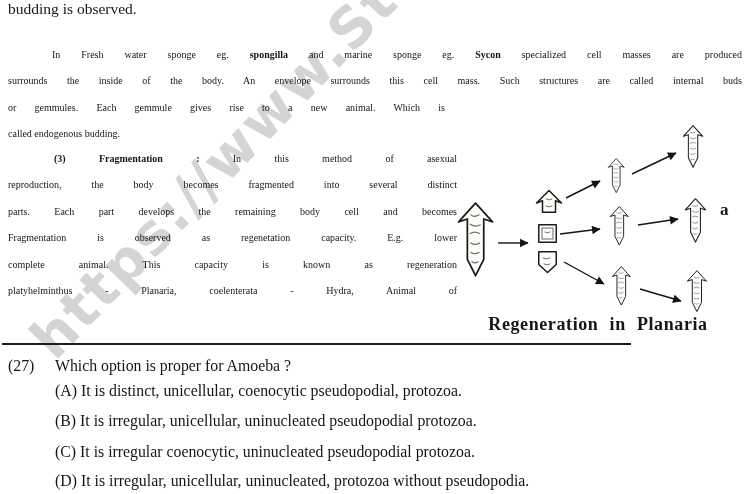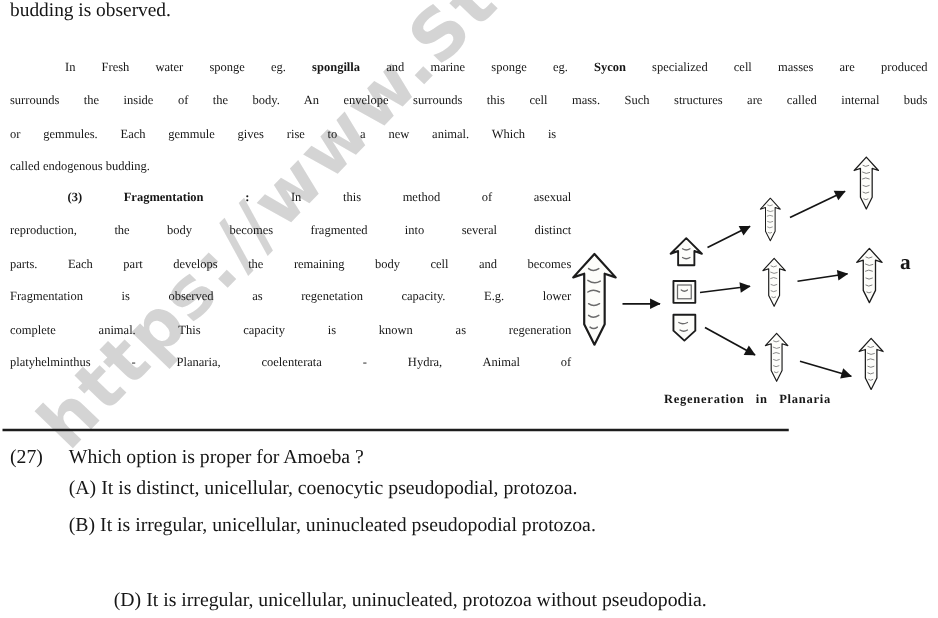--- a/index.html
+++ b/index.html
@@ -23,30 +23,30 @@
   .sponge .l1{text-indent:44px;}
   .sponge .l3{width:437px;}
   .frag{position:absolute;left:8px;top:146px;width:449px;}
   .frag .l1{text-indent:46px;}
 
   .fig{position:absolute;left:448px;top:122px;width:300px;height:214px;margin:0;}
   .fig svg{display:block;}
   .fig-a{position:absolute;left:272px;top:78px;font-size:17px;font-weight:bold;}
   .fig figcaption{
     position:absolute;left:0;top:192px;width:300px;text-align:center;
-    font-weight:bold;font-size:10px;letter-spacing:.6px;word-spacing:6px;
+    font-weight:bold;font-size:18px;letter-spacing:.6px;word-spacing:6px;
   }
 
   .rule{position:absolute;left:2px;right:2px;top:343px;border-top:2px solid #1c1c1c;height:0;}
 
   .q{position:absolute;left:8px;top:357px;font-size:15.8px;}
   .qnum{display:inline-block;width:47px;}
   .opt{position:absolute;left:55px;font-size:15.8px;}
   .opt .lab{margin-right:4px;}
-  .opt-a{top:382px;} .opt-b{top:412px;} .opt-c{top:443px;} .opt-d{top:472px;margin-left:36px;}
+  .opt-a{top:382px;} .opt-b{top:412px;} .opt-c{top:443px;} .opt-d{top:472px;}
 
   .shape{fill:#fdfdfa;stroke:#1c1c1c;stroke-width:1.5;stroke-linejoin:round;}
   .tex{fill:none;stroke:#6b6b6b;stroke-width:1;stroke-linecap:round;}
   .arr{stroke:#141414;stroke-width:1.4;fill:none;}
 </style>
 </head>
 <body>
 
 <div class="page">
 
@@ -141,18 +141,21 @@
     <div class="q">
       <span class="qnum">(27)</span><span class="qtext">Which option is proper for Amoeba ?</span>
     </div>
 
     <div class="opt opt-a">
       <span class="lab">(A)</span><span>It is distinct, unicellular, coenocytic pseudopodial, protozoa.</span>
     </div>
     <div class="opt opt-b">
       <span class="lab">(B)</span><span>It is irregular, unicellular, uninucleated pseudopodial protozoa.</span>
     </div>
+    <div class="opt opt-c">
+      <span class="lab">(C)</span><span>It is irregular coenocytic, uninucleated pseudopodial protozoa.</span>
+    </div>
     <div class="opt opt-d">
       <span class="lab">(D)</span><span>It is irregular, unicellular, uninucleated, protozoa without pseudopodia.</span>
     </div>
 
   </div>
 </div>
 
 </body></html>

